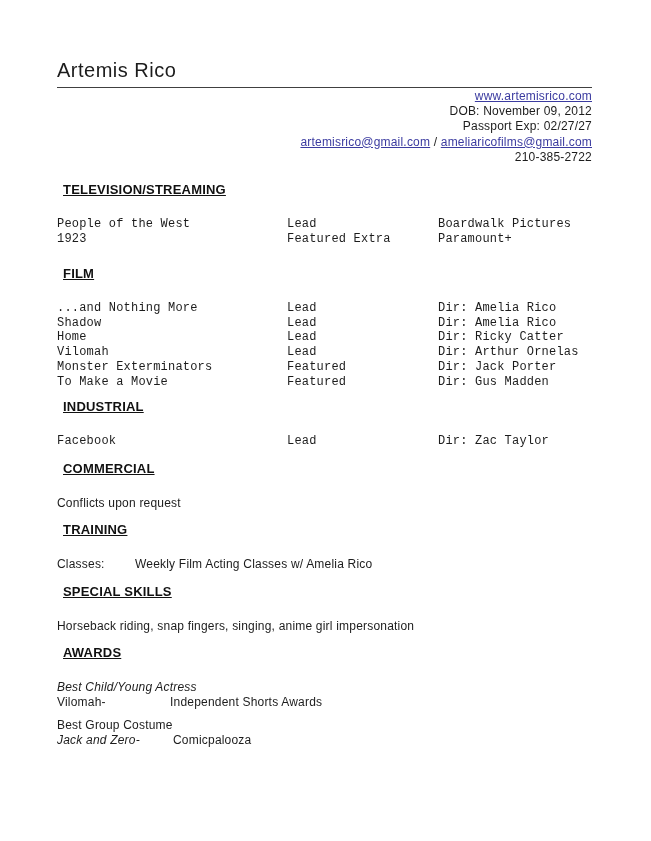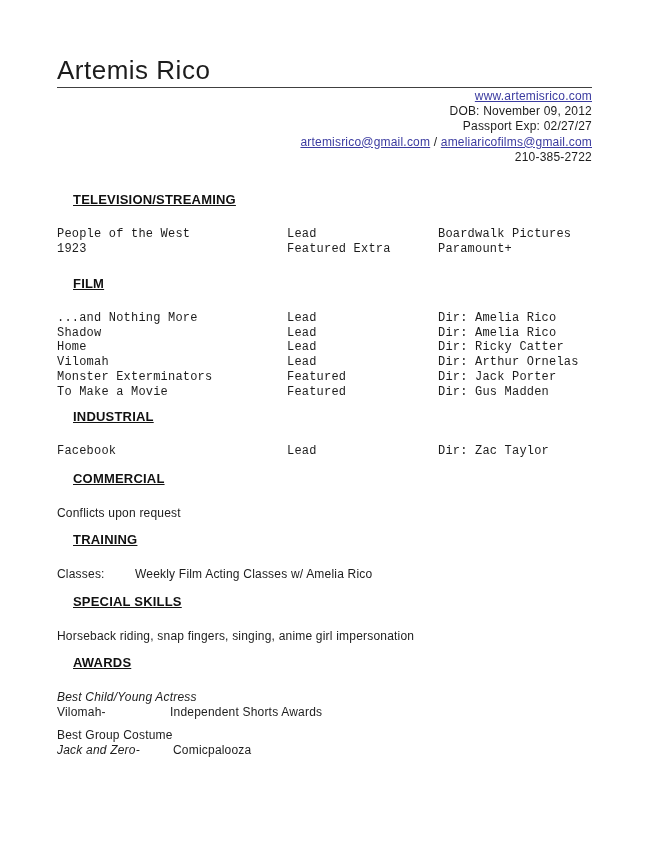--- a/index.html
+++ b/index.html
@@ -10,32 +10,32 @@
     font-family:"Liberation Sans", sans-serif;
     color:#1c1c1c;
     overflow:hidden;
   }
   .name-block {
     position:absolute; left:57px; top:56px; width:535px;
     border-bottom:1px solid #404040;
     padding-bottom:3px;
   }
   .name-block h1 {
-    margin:0; font-size:26px; font-weight:400;
+    margin:0; font-size:20px; font-weight:400;
     line-height:28px; letter-spacing:0.5px; color:#1c1c1c;
   }
   .contact {
     position:absolute; left:57px; top:89px; width:535px;
     text-align:right; font-size:12px; line-height:15.2px;
     letter-spacing:0.2px;
   }
   .link { color:#3b3ba0; text-decoration:underline; cursor:pointer; }
   .sec { position:absolute; left:57px; width:535px; }
   .sec h2 {
-    margin:16px; font-size:13px; font-weight:700;
+    margin:6px; font-size:13px; font-weight:700;
     text-decoration:underline; line-height:14px;
     letter-spacing:0.2px; color:#111;
   }
   .sec-content {
     margin-top:20px; font-size:12px; line-height:14.7px;
     letter-spacing:0.2px;
   }
   .row { display:grid; grid-template-columns:230px 151px 1fr;font-family:Liberation Mono, monospace; }
   .training-row { display:grid; grid-template-columns:78px 1fr; }
   .award + .award { margin-top:9px; }

